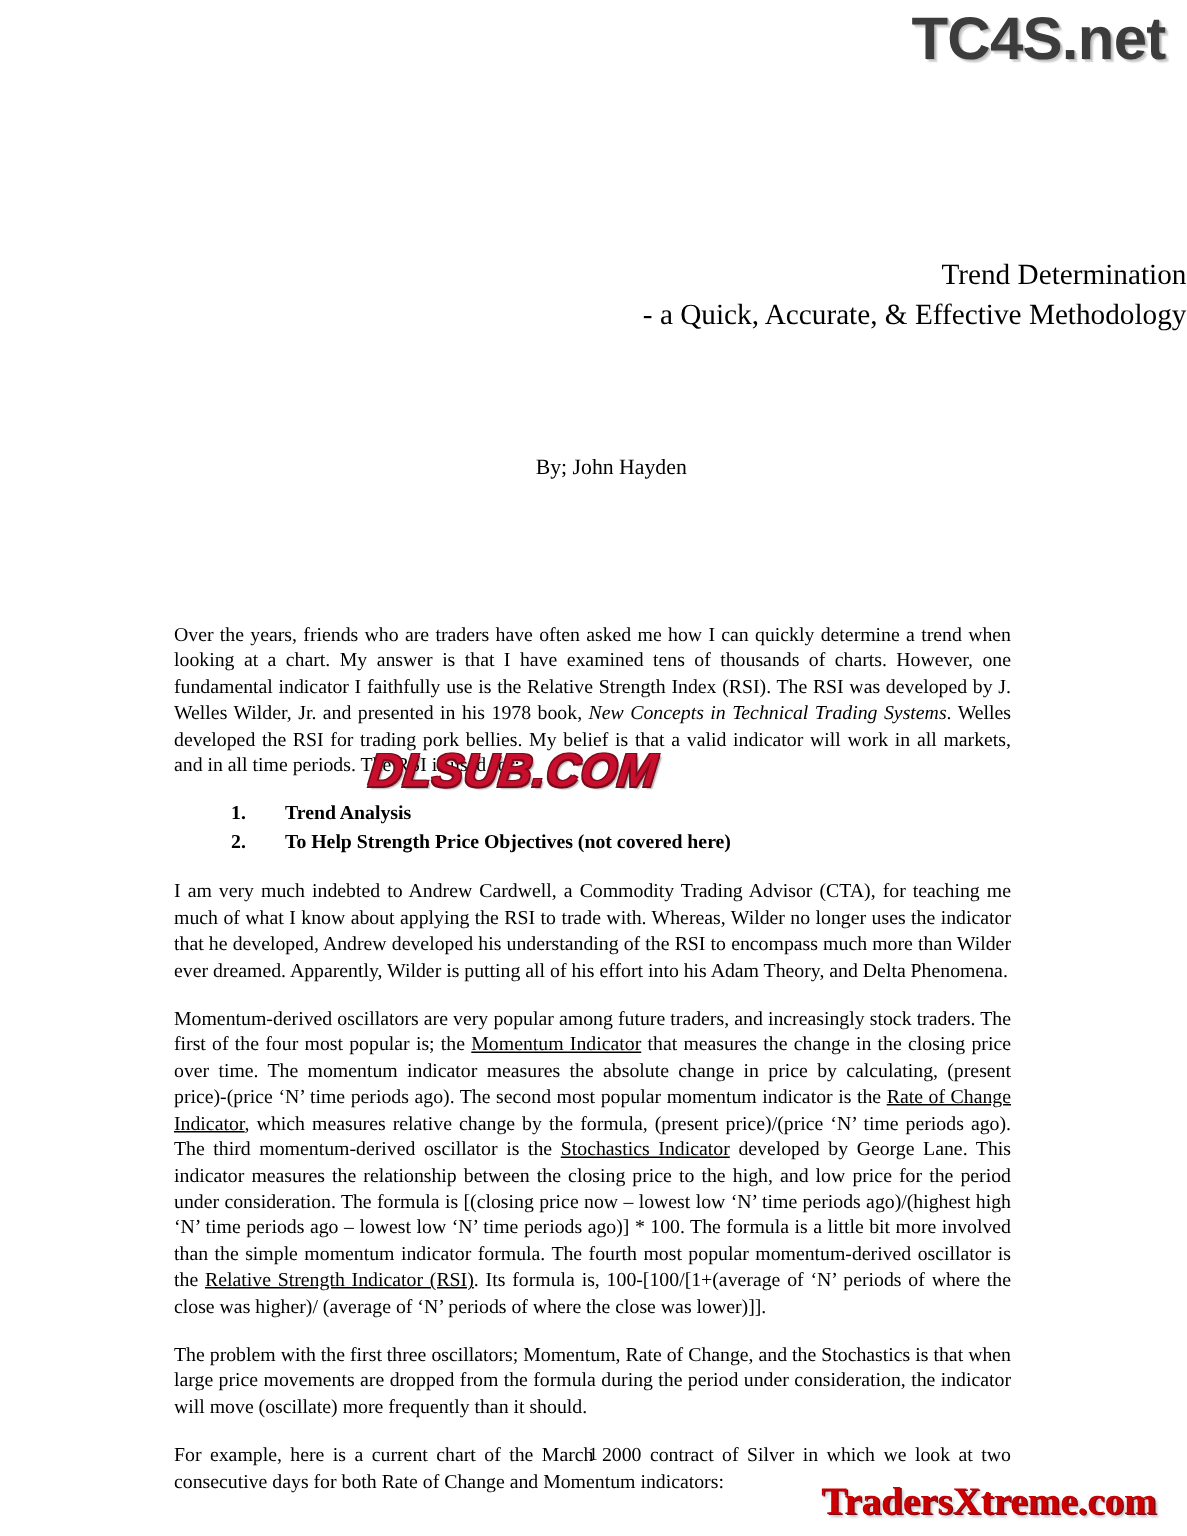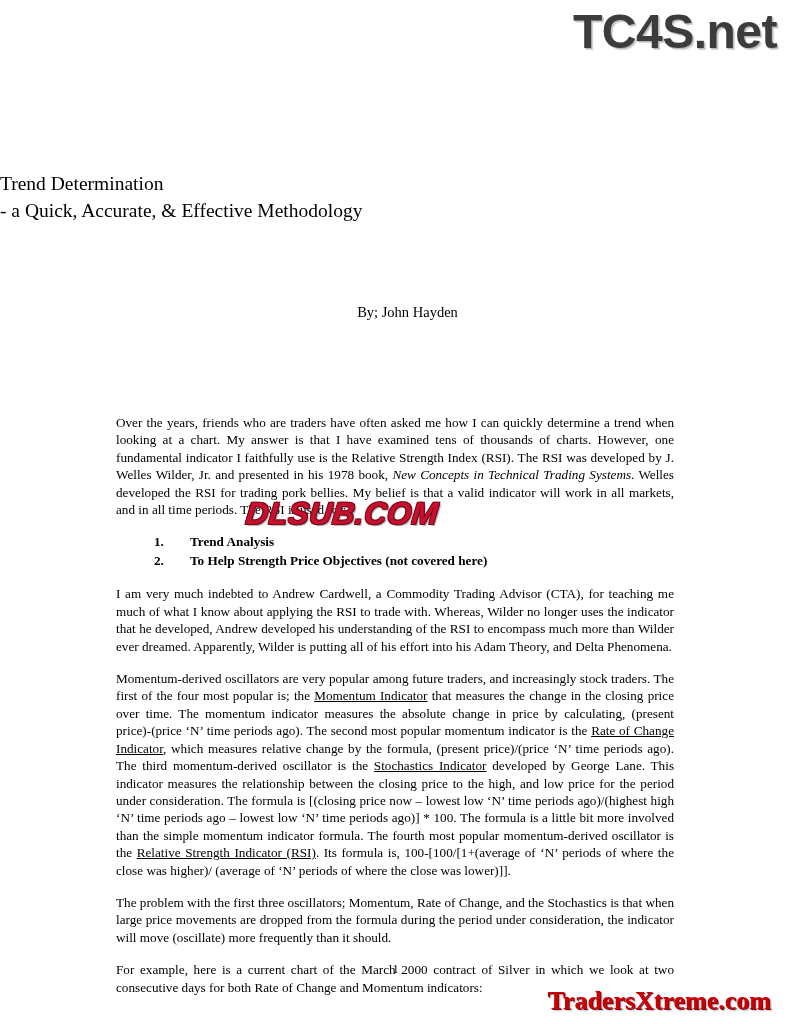--- a/index.html
+++ b/index.html
@@ -24,21 +24,21 @@
     background: #ffffff;
   }
 
   
   .wm-top {
     position: absolute;
     top: 4px;
     right: 14px;
     font-family: "Liberation Sans", sans-serif;
     font-weight: bold;
-    font-size: 48px;
+    font-size: 40px;
     letter-spacing: -0.5px;
     color: #3c3c3c;
     text-shadow: 1px 1px 0 #b9b9b9, 2px 2px 1px rgba(0,0,0,0.18);
   }
 
   .wm-mid {
     position: absolute;
     top: 496px;
     left: 246px;
     font-family: "Liberation Sans", sans-serif;
@@ -66,21 +66,21 @@
     color: #cc0000;
     text-shadow: 1px 1px 0 #7b0a1c, 2px 2px 2px rgba(0,0,0,0.25);
   }
 
   
   .doc-title {
     position: absolute;
     top: 170px;
     left: 0;
     width: 791px;
-    text-align: left;
+    text-align: right;
     font-size: 19.5px;
     line-height: 27px;
   }
 
   .byline {
     position: absolute;
     top: 304px;
     left: 0;
     width: 791px;
     text-align: center;

